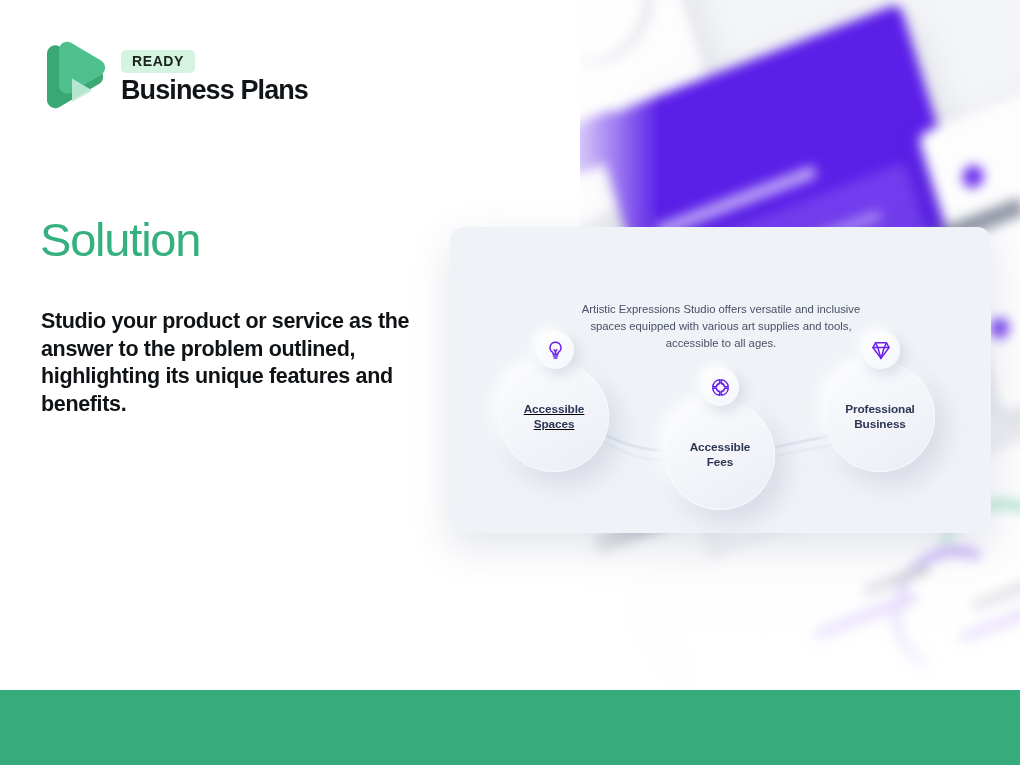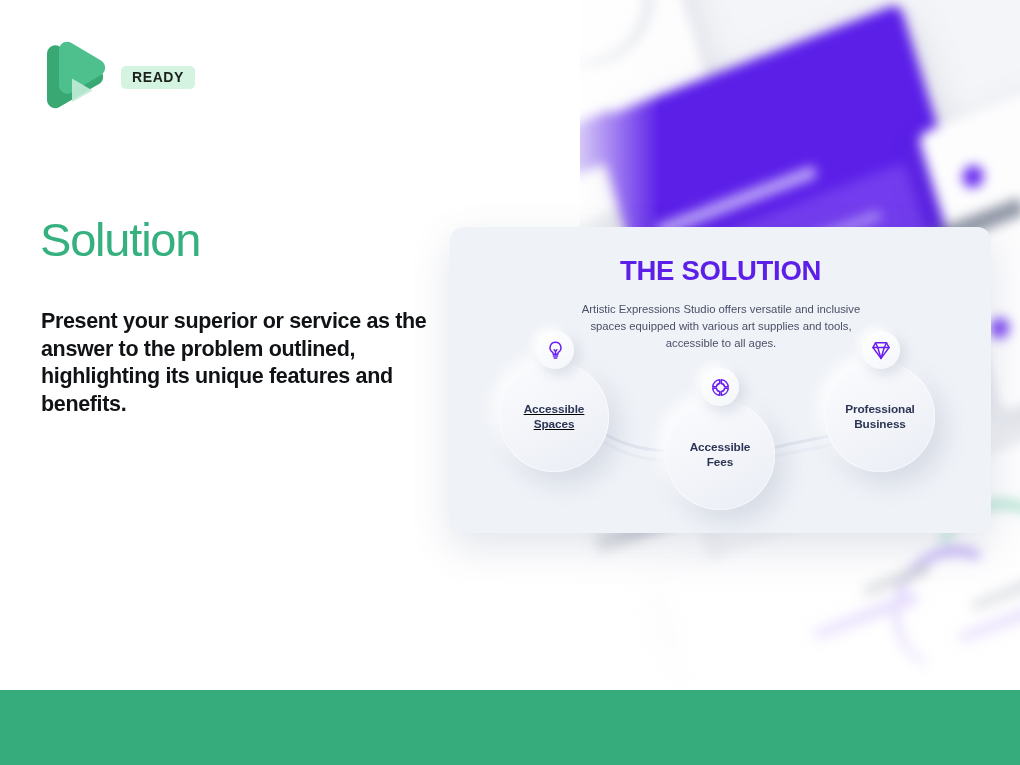--- a/index.html
+++ b/index.html
@@ -192,31 +192,31 @@
         <svg width="66" height="78" viewBox="0 0 66 78" xmlns="http://www.w3.org/2000/svg">
           <path d="M6 16 C6 9 13 5 18.5 8.5 L58 31.5 C63.5 34.8 63.5 42.8 58 46.1 L18.5 69
                    C13 72.3 6 68.3 6 61.8 Z" fill="#3aa873"></path>
           <path d="M18 12 C18 5.5 25 1.5 30.5 5 L60 22.5 C65.5 25.8 65.5 33.8 60 37
                    L30.5 54.5 C25 57.8 18 53.8 18 47.3 Z" fill="#4ec08e"></path>
           <path d="M31 40.5 L51.5 52.5 L31 64 Z" fill="#bfead6" opacity=".92"></path>
         </svg>
       </div>
       <div class="brand-text">
         <span class="ready-badge">READY</span>
+        <span class="brand-name">Business Plans</span>
       </div>
     </div>
 
     <div class="heading">Solution</div>
-    <div class="para p1">Present your superior or service as the answer to the problem outlined, highlighting its unique features and benefits.</div>
+    <div class="para p1">Studio your product or service as the answer to the problem outlined, highlighting its unique features and benefits.</div>
 
   </div>
 
   <div class="card">
 
-    <div class="card-title">THE SOLUTION</div>
     <div class="card-sub">Artistic Expressions Studio offers versatile and inclusive spaces equipped with various art supplies and tools, accessible to all ages.</div>
 
     <div class="nodes">
 
       <svg class="connector" viewBox="0 0 541 306">
         <path d="M150 205 C 200 232, 215 218, 262 230" fill="none" stroke="#dfe4ee" stroke-width="3" stroke-linecap="round"></path>
         <path d="M152 214 C 202 243, 218 228, 266 240" fill="none" stroke="#e8ecf4" stroke-width="3" stroke-linecap="round"></path>
         <path d="M318 222 C 360 212, 372 210, 412 203" fill="none" stroke="#dfe4ee" stroke-width="3" stroke-linecap="round"></path>
         <path d="M316 231 C 358 222, 372 220, 410 212" fill="none" stroke="#e8ecf4" stroke-width="3" stroke-linecap="round"></path>
       </svg>

